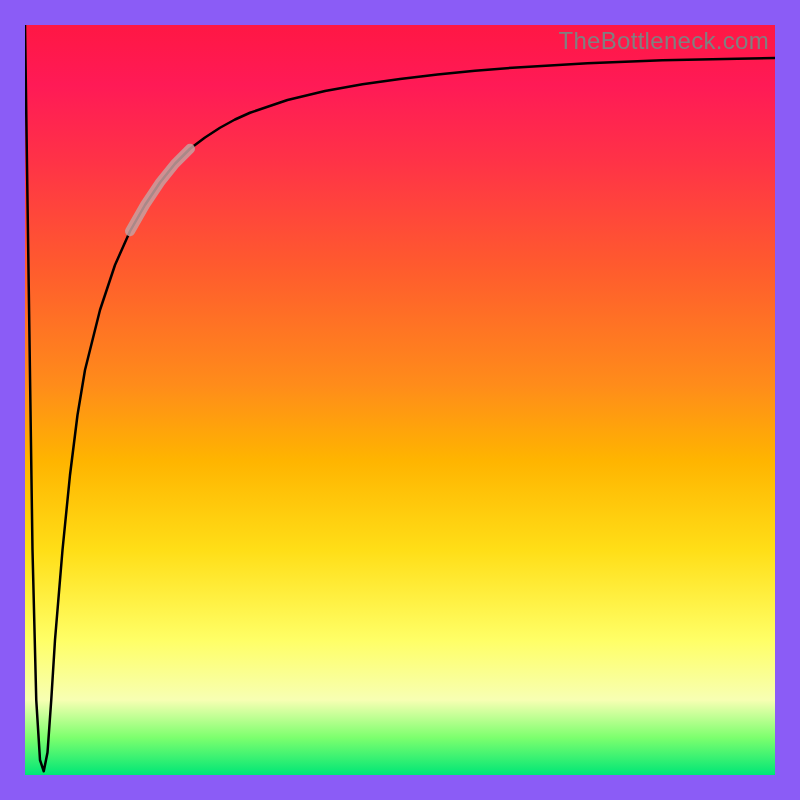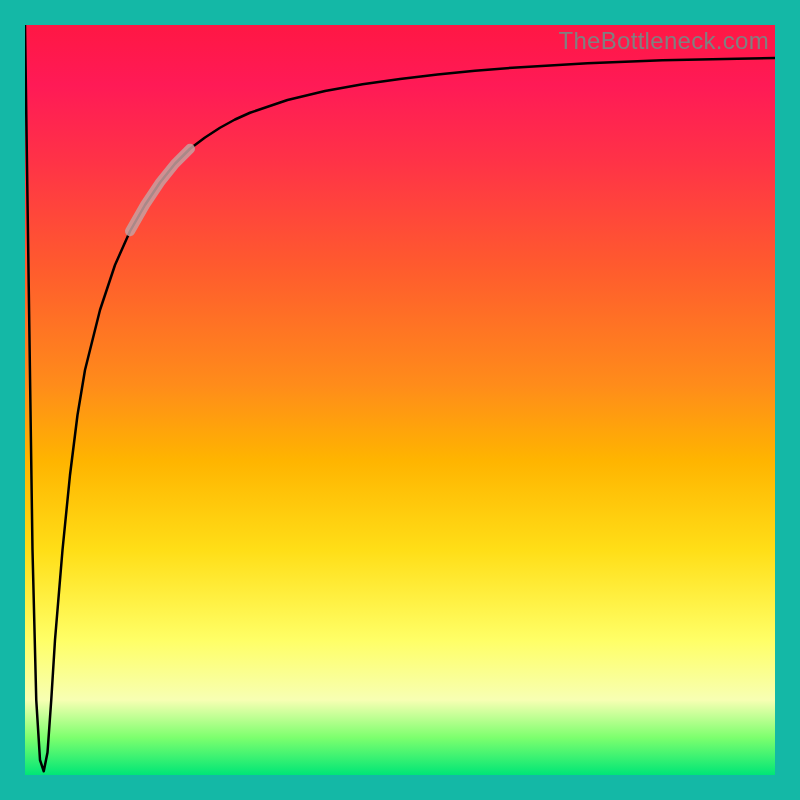--- a/index.html
+++ b/index.html
@@ -8,21 +8,21 @@
     width: 800px;
     height: 800px;
     overflow: hidden;
     background: #000;
     font-family: Arial, Helvetica, sans-serif;
   }
   .outer {
     position: relative;
     width: 800px;
     height: 800px;
-    background: #14b8a6;
+    background: #8b5cf6;
     text-align: center;
   }
   .plot {
     position: absolute;
     left: 25px;
     top: 25px;
     width: 750px;
     height: 750px;
     
     background: linear-gradient(

